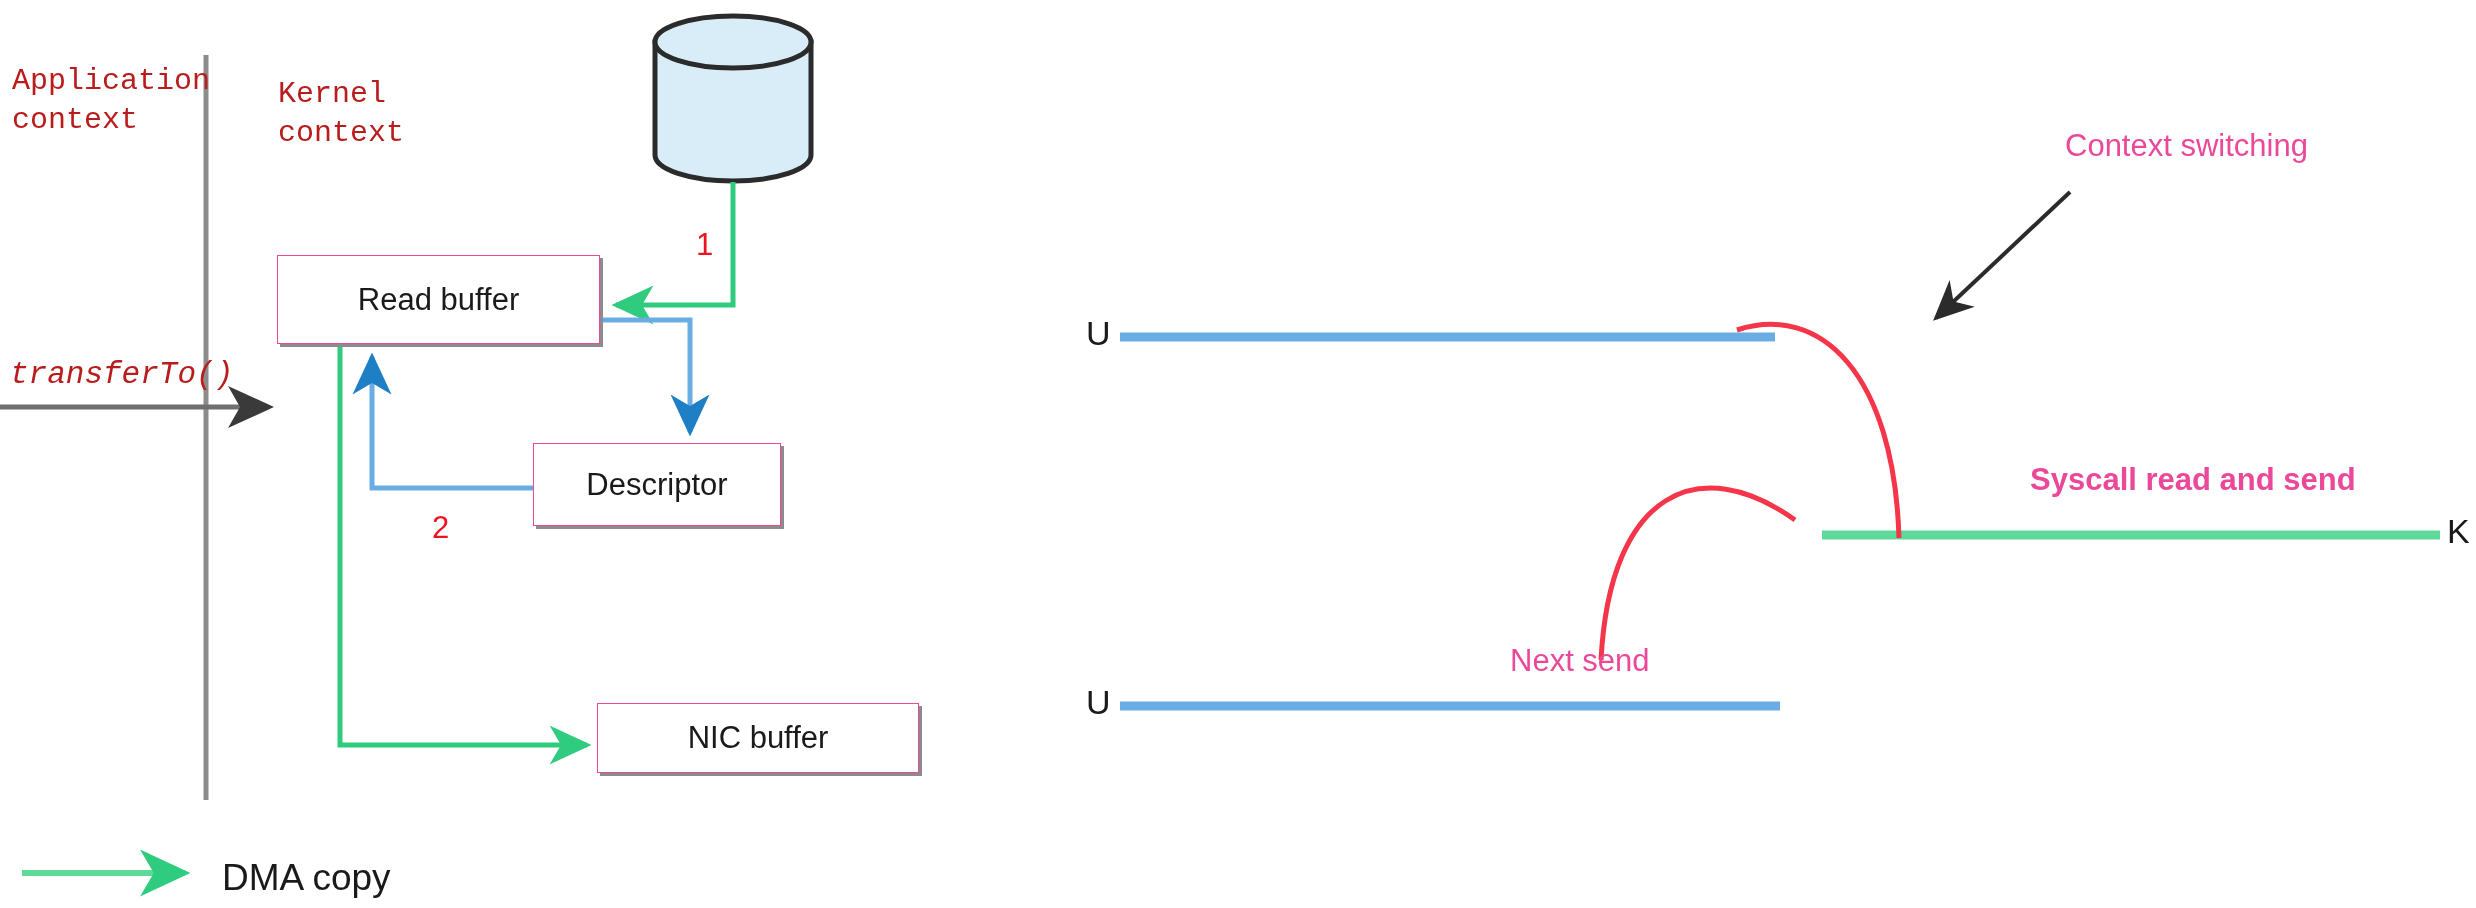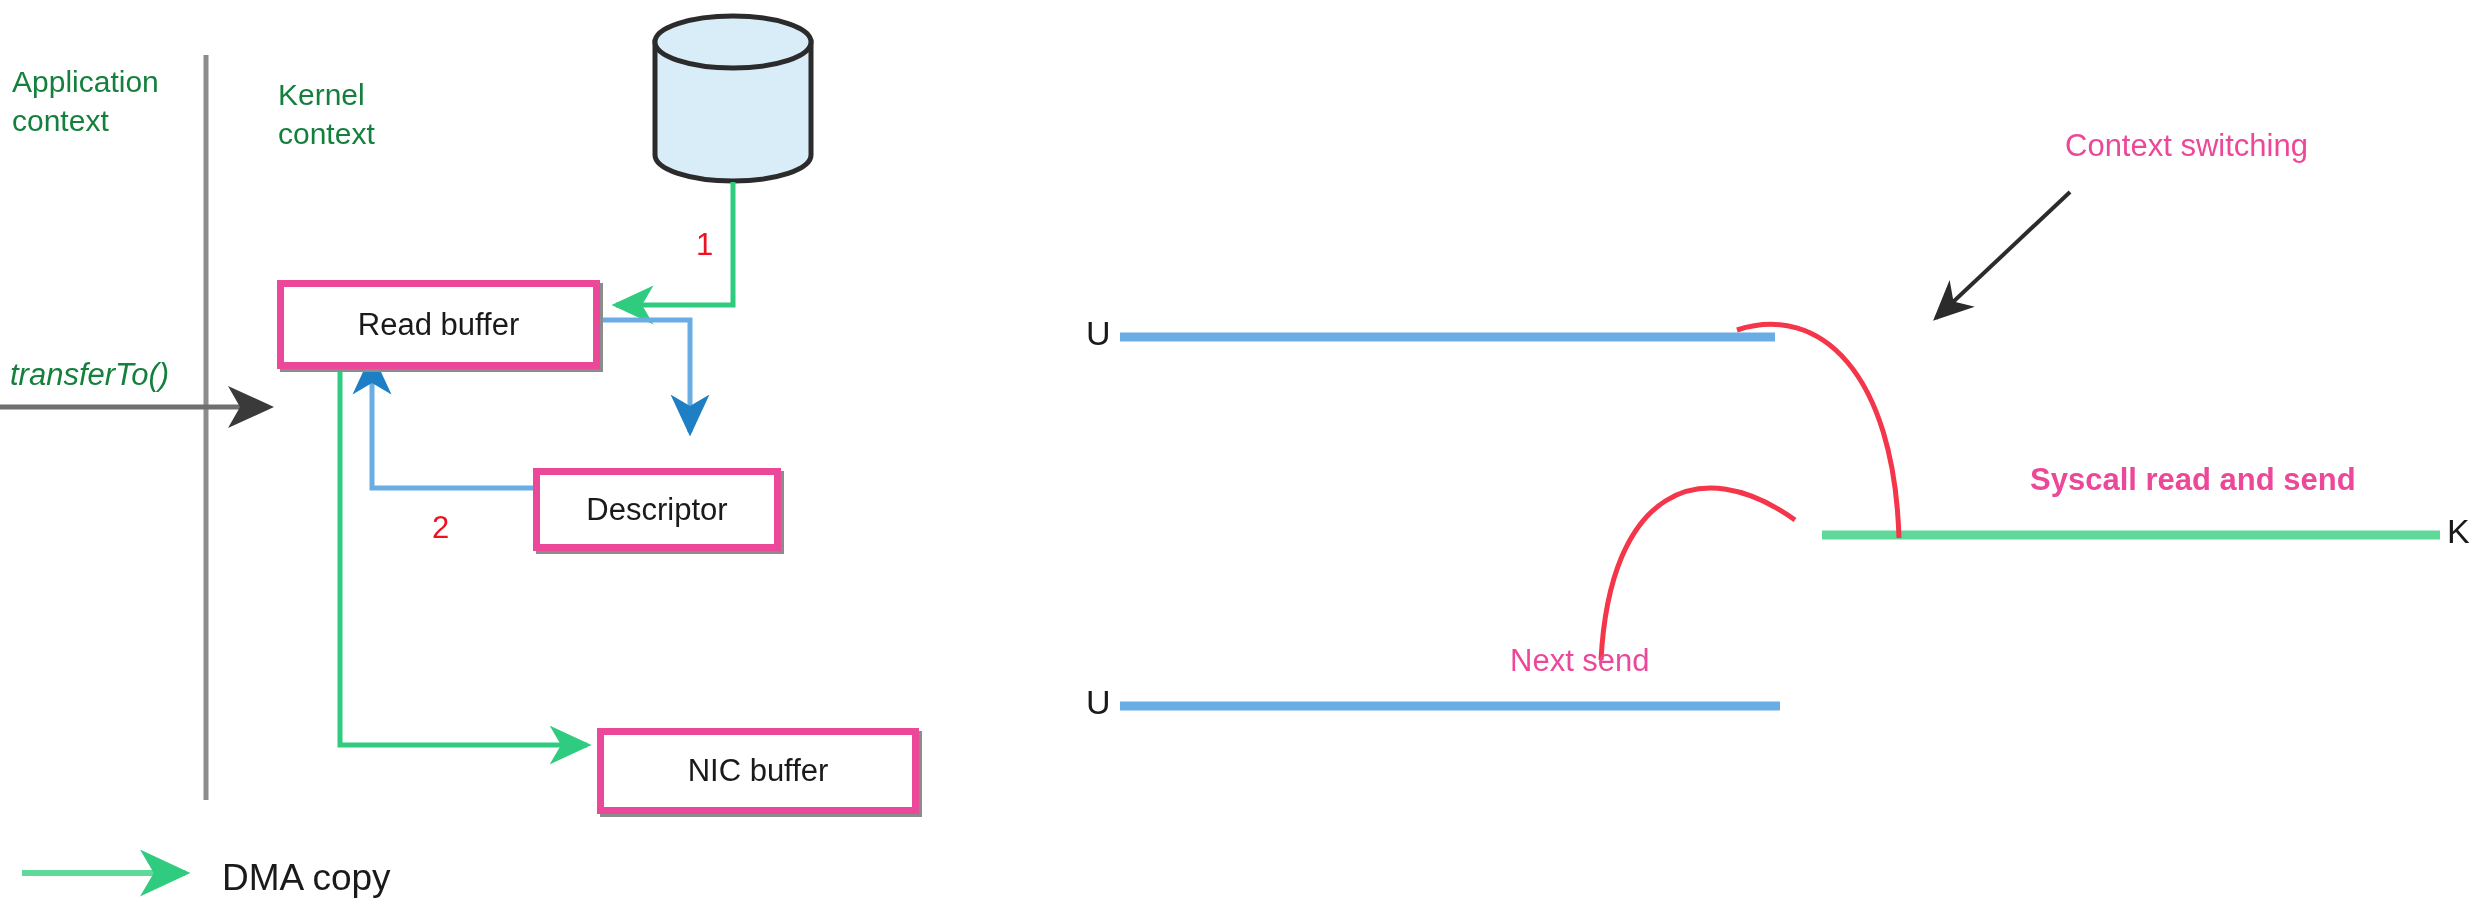--- a/index.html
+++ b/index.html
@@ -19,38 +19,37 @@
   }
   #canvas svg.layer {
     position: absolute;
     left: 0;
     top: 0;
     width: 2476px;
     height: 908px;
   }
   .lbl {
     position: absolute;
-    color: #15803d;
-    font-family: Liberation Sans, sans-serif;
+    color: #b91c1c;
+    font-family: Liberation Mono, monospace;
     white-space: pre;
     line-height: 1.3;
   }
   .lbl-ctx {
     font-size: 30px;
   }
   .box {
     position: absolute;
     background: #ffffff;
-    border: 7px solid #ec4899;
+    border: 1px solid #ec4899;
     box-sizing: border-box;
     display: flex;
     align-items: center;
     justify-content: center;
     box-shadow: 3px 3px 0 0 #8c8c8c;
-    margin-top: 25px;
   }
   .box-text {
     font-size: 31px;
     color: #1a1a1a;
   }
   .italic {
     font-style: italic;
   }
   .step-num {
     position: absolute;
@@ -140,21 +139,21 @@
   <div class="lbl italic" style="left:10px; top:355px; font-size:31px;">transferTo()</div>
 
   <div class="box" style="left:277px; top:255px; width:323px; height:89px;">
     <span class="box-text">Read buffer</span>
   </div>
 
   <div class="box" style="left:533px; top:443px; width:248px; height:83px;">
     <span class="box-text">Descriptor</span>
   </div>
 
-  <div class="box" style="left:597px; top:703px; width:322px; height:86px;">
+  <div class="box" style="left:597px; top:703px; width:322px; height:70px;">
     <span class="box-text">NIC buffer</span>
   </div>
 
   <div class="step-num" style="left:696px; top:227px;">1</div>
 
   <div class="step-num" style="left:432px; top:510px;">2</div>
 
   <div class="legend-text" style="left:222px; top:857px;">DMA copy</div>
 
   <div class="tl-mode" style="left:1086px; top:314px;">U</div>

